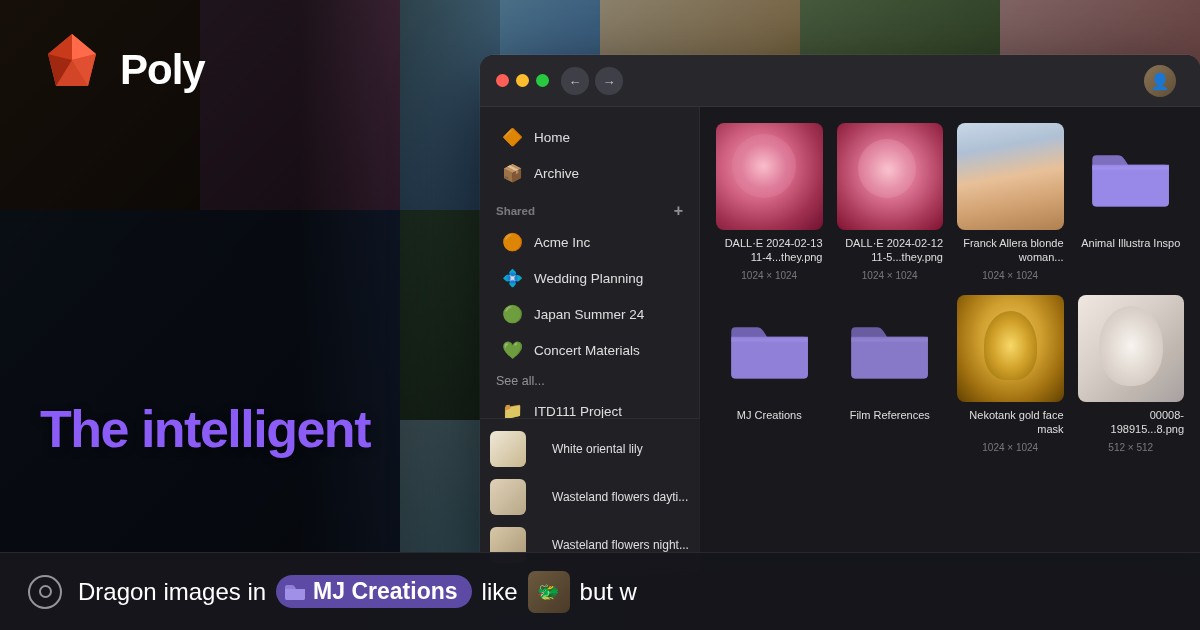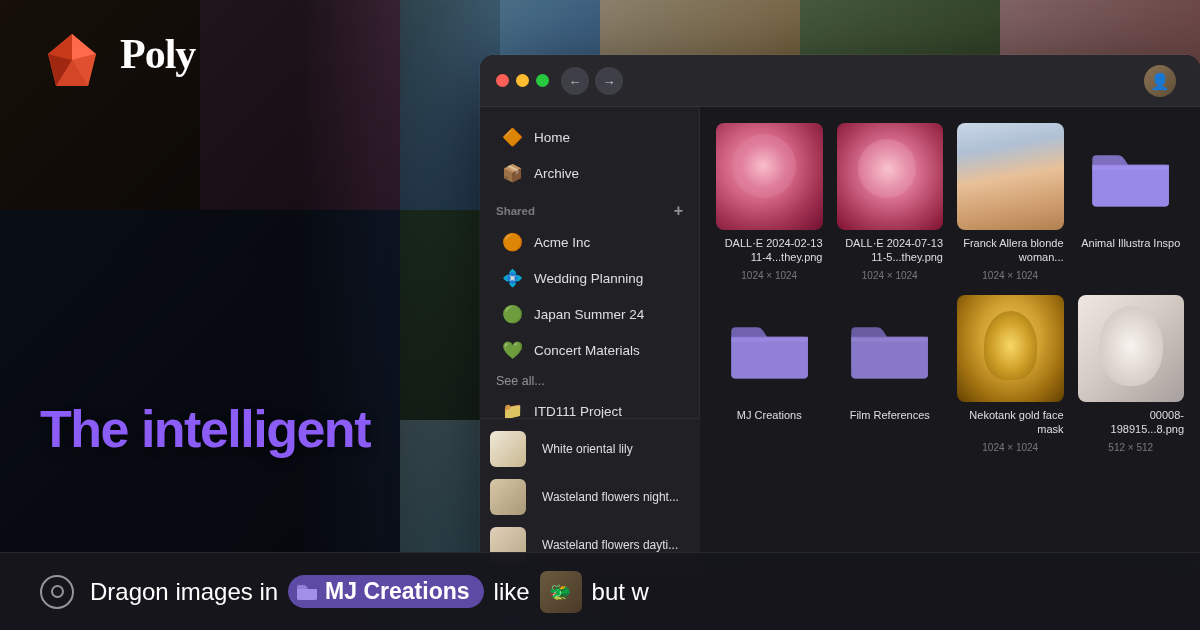--- a/index.html
+++ b/index.html
@@ -57,24 +57,23 @@
       background: linear-gradient(to right, rgba(0,0,0,0.75) 60%, rgba(0,0,0,0.2) 100%);
       z-index: 1;
     }
 
     
     .logo-area {
       position: absolute;
       top: 30px;
       left: 40px;
       display: flex;
-      align-items: flex-start;
+      align-items: flex-end;
       gap: 16px;
       z-index: 10;
-      font-family: Liberation Serif, serif;
     }
 
     .logo-gem {
       width: 64px;
       height: 64px;
       position: relative;
     }
 
     .logo-text {
       color: white;
@@ -284,21 +283,21 @@
 
     .file-meta {
       font-size: 10px;
       color: rgba(255,255,255,0.4);
       text-align: center;
     }
 
     .list-item-row {
       display: flex;
       align-items: center;
-      gap: 16px;
+      gap: 26px;
       padding: 6px 0;
       cursor: pointer;
     }
 
     .list-thumb-sm {
       width: 36px;
       height: 36px;
       border-radius: 6px;
       flex-shrink: 0;
       overflow: hidden;
@@ -368,21 +367,21 @@
       position: absolute;
       bottom: 0;
       left: 0;
       right: 0;
       height: 78px;
       background: rgba(22, 22, 28, 0.96);
       backdrop-filter: blur(30px);
       z-index: 25;
       display: flex;
       align-items: center;
-      padding: 0 40px;
+      padding: 0 28px;
       gap: 16px;
       border-top: 1px solid rgba(255,255,255,0.08);
     }
 
     .search-circle-icon {
       width: 34px;
       height: 34px;
       border-radius: 50%;
       border: 2.5px solid rgba(255,255,255,0.55);
       display: flex;
@@ -541,21 +540,21 @@
           <div class="file-name">DALL·E 2024-02-13 11-4...they.png</div>
           <div class="file-meta">1024 × 1024</div>
         </div>
 
         <div class="file-item">
           <div class="file-thumb">
             <div class="photo-sim" style="background: radial-gradient(circle at 50% 45%, #f4b0c0 0%, #d87090 35%, #b04060 65%, #801030 100%);">
               <div style="position:absolute;width:55%;height:55%;top:15%;left:20%;border-radius:50%;background:radial-gradient(circle,#ffd0d8 0%,#e898b0 50%,transparent 100%);opacity:0.6;"></div>
             </div>
           </div>
-          <div class="file-name">DALL·E 2024-07-13 11-5...they.png</div>
+          <div class="file-name">DALL·E 2024-02-12 11-5...they.png</div>
           <div class="file-meta">1024 × 1024</div>
         </div>
 
         <div class="file-item">
           <div class="file-thumb">
             <div class="photo-sim" style="background: linear-gradient(170deg, #c8d8e8 0%, #b0c0d4 25%, #e8c098 50%, #d0a070 75%, #b08050 100%);">
             </div>
           </div>
           <div class="file-name">Franck Allera blonde woman...</div>
           <div class="file-meta">1024 × 1024</div>
@@ -623,26 +622,26 @@
 
     </div>
   </div>
 
   <div style="position:absolute;bottom:0;left:0;width:220px;background:rgba(33,33,38,0.98);border-top:1px solid rgba(255,255,255,0.06);padding:6px 10px;">
     <div class="list-item-row">
       <div class="list-thumb-sm list-thumb-sm-1"></div>
       <span class="list-item-name">White oriental lily</span>
     </div>
     <div class="list-item-row">
+      <div class="list-thumb-sm list-thumb-sm-3"></div>
+      <span class="list-item-name">Wasteland flowers dayti...</span>
+    </div>
+    <div class="list-item-row">
       <div class="list-thumb-sm list-thumb-sm-2"></div>
       <span class="list-item-name">Wasteland flowers night...</span>
-    </div>
-    <div class="list-item-row">
-      <div class="list-thumb-sm list-thumb-sm-3"></div>
-      <span class="list-item-name">Wasteland flowers dayti...</span>
     </div>
   </div>
 </div>
 
 <div style="position:absolute;bottom:78px;left:730px;right:0;height:100px;display:flex;gap:10px;padding:10px 16px;background:rgba(20,20,25,0.9);">
   <div style="flex:1;border-radius:8px;overflow:hidden;display:flex;flex-direction:column;gap:4px;">
     <div style="flex:1;background:linear-gradient(135deg,#8090b8 0%,#5060a0 50%,#303878 100%);border-radius:6px;"></div>
     <div style="font-size:10px;color:rgba(255,255,255,0.8);text-align:center;line-height:1.2;">Emulpal Dun Clouds Blue Page</div>
     <div style="font-size:9px;color:rgba(255,255,255,0.4);text-align:center;">1024 × 1024</div>
   </div>

